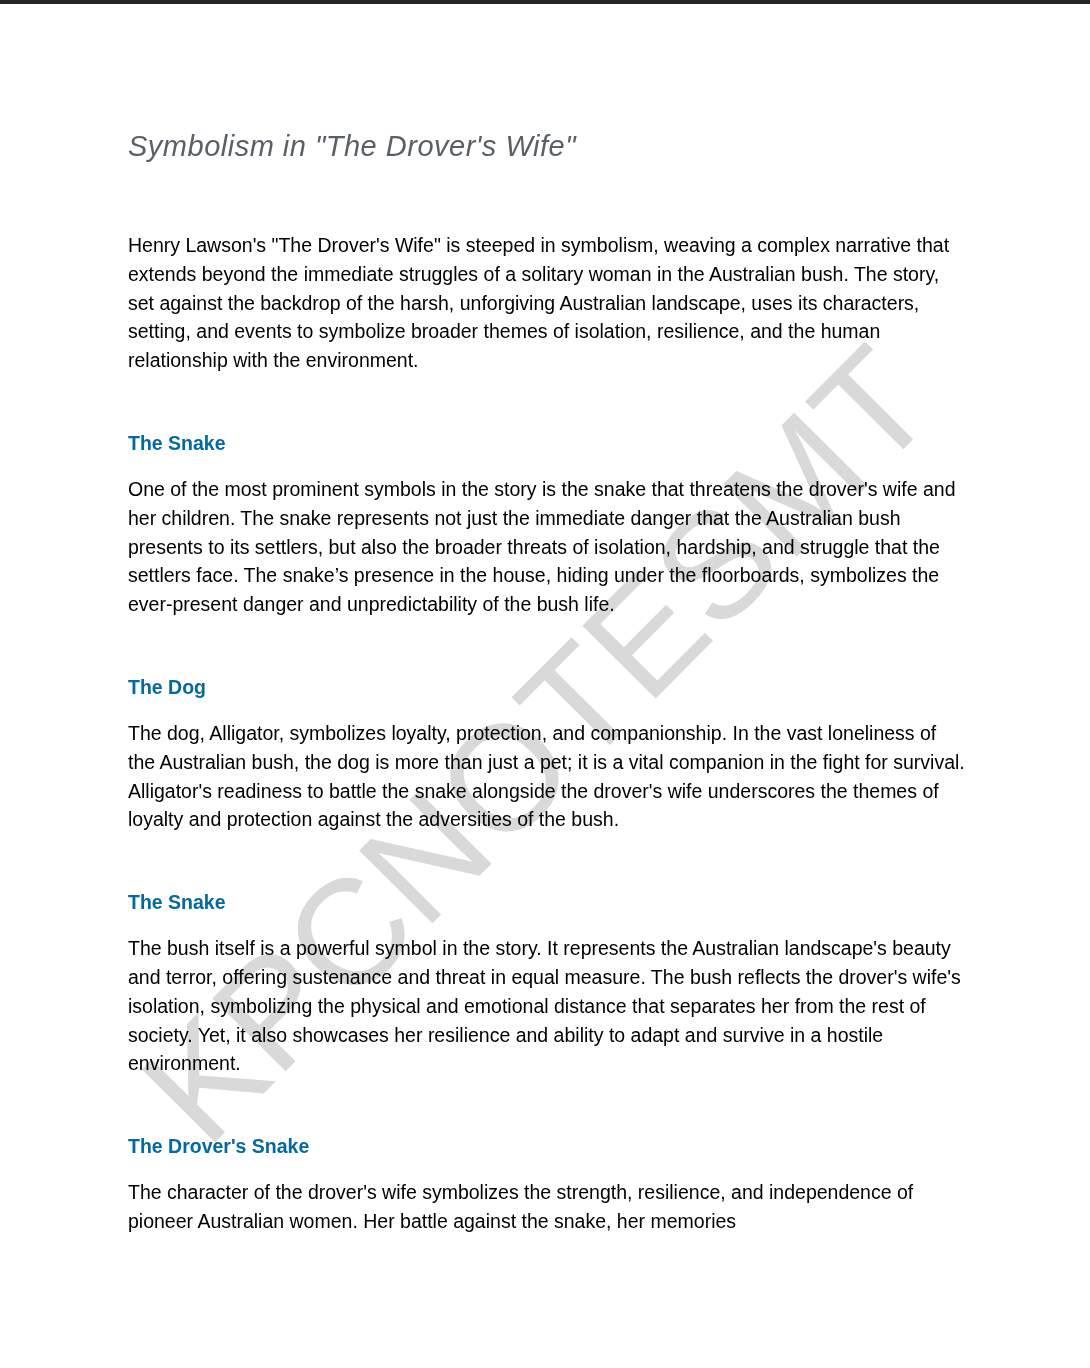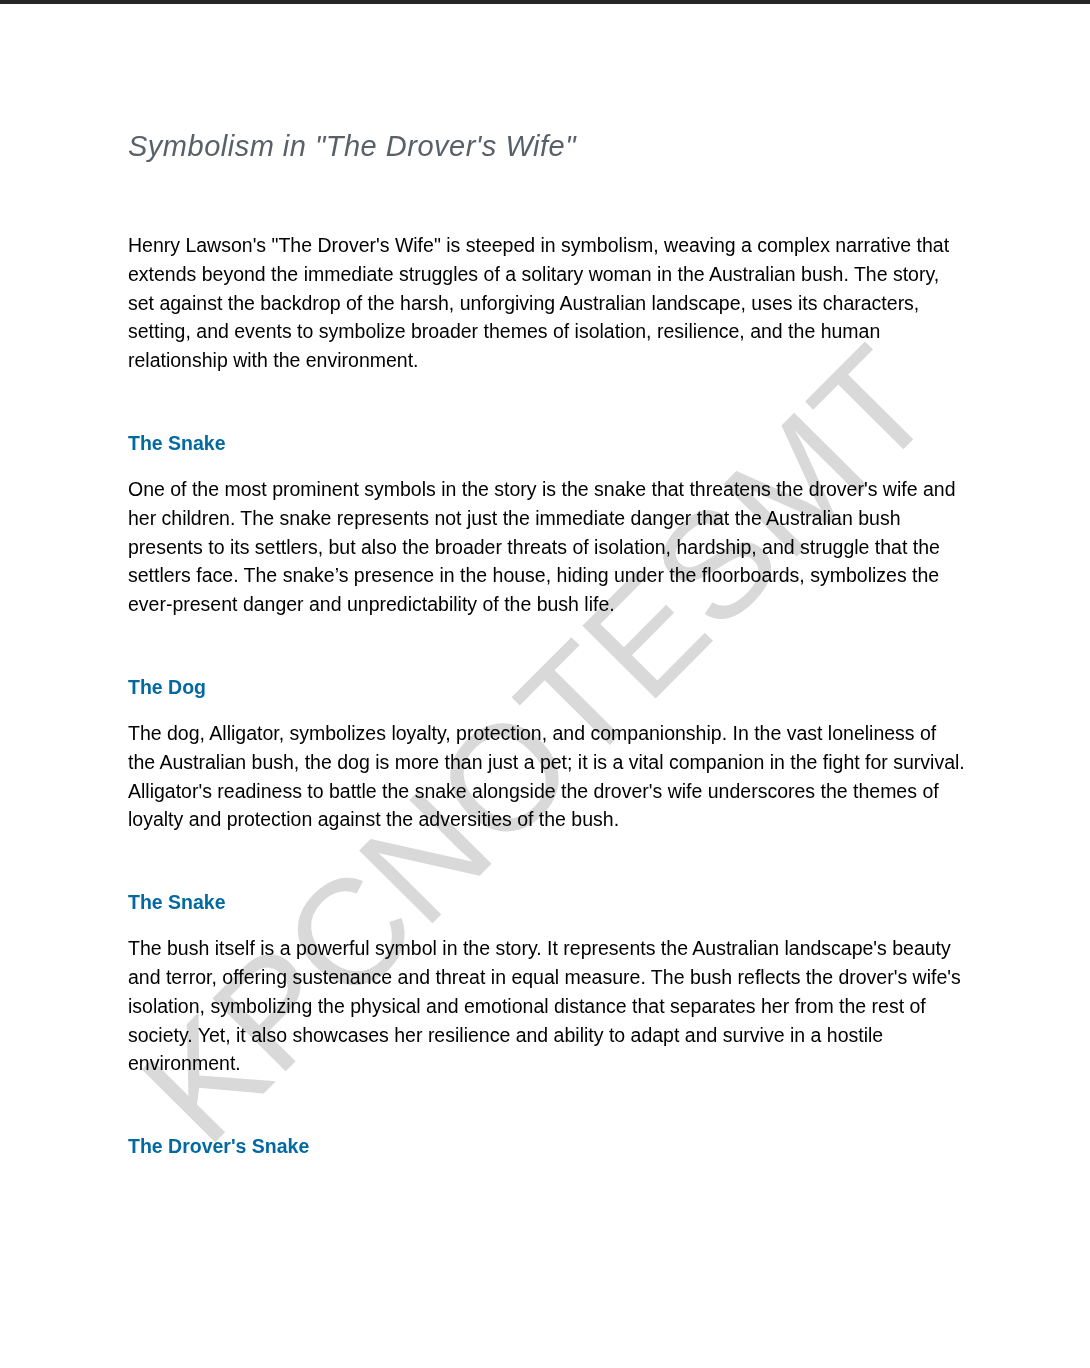--- a/index.html
+++ b/index.html
@@ -81,14 +81,15 @@
   <h2 class="section-heading">The Snake</h2>
   <p class="body-text">One of the most prominent symbols in the story is the snake that threatens the drover's wife and her children. The snake represents not just the immediate danger that the Australian bush presents to its settlers, but also the broader threats of isolation, hardship, and struggle that the settlers face. The snake’s presence in the house, hiding under the floorboards, symbolizes the ever-present danger and unpredictability of the bush life.</p>
 
   <h2 class="section-heading">The Dog</h2>
   <p class="body-text">The dog, Alligator, symbolizes loyalty, protection, and companionship. In the vast loneliness of the Australian bush, the dog is more than just a pet; it is a vital companion in the fight for survival. Alligator's readiness to battle the snake alongside the drover's wife underscores the themes of loyalty and protection against the adversities of the bush.</p>
 
   <h2 class="section-heading">The Snake</h2>
   <p class="body-text">The bush itself is a powerful symbol in the story. It represents the Australian landscape's beauty and terror, offering sustenance and threat in equal measure. The bush reflects the drover's wife's isolation, symbolizing the physical and emotional distance that separates her from the rest of society. Yet, it also showcases her resilience and ability to adapt and survive in a hostile environment.</p>
 
   <h2 class="section-heading">The Drover's Snake</h2>
+  <p class="body-text">The character of the drover's wife symbolizes the strength, resilience, and independence of pioneer Australian women. Her battle against the snake, her memories</p>
 
 </div>
 
 </body></html>

